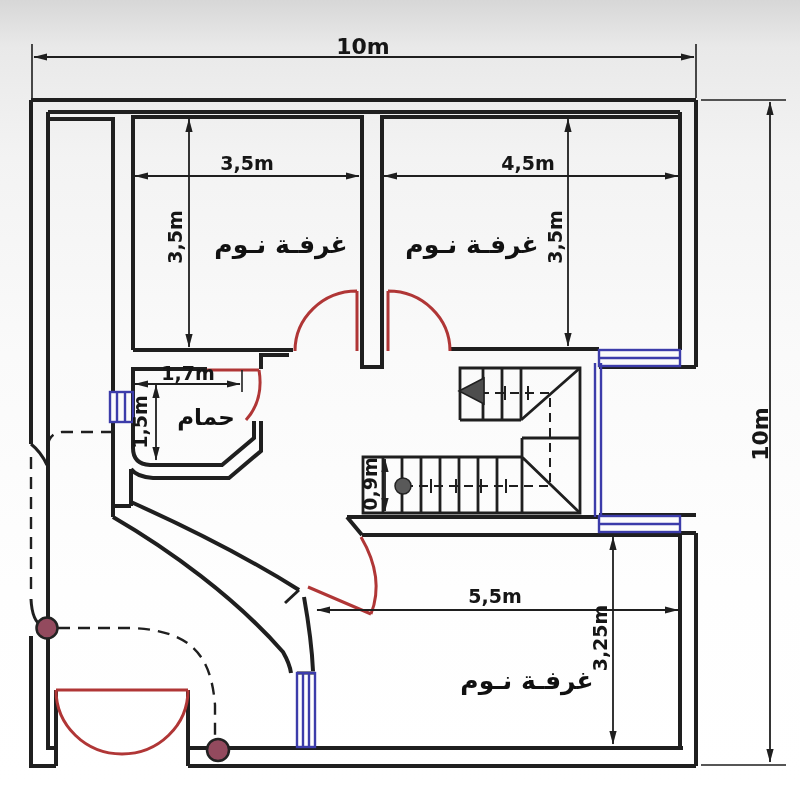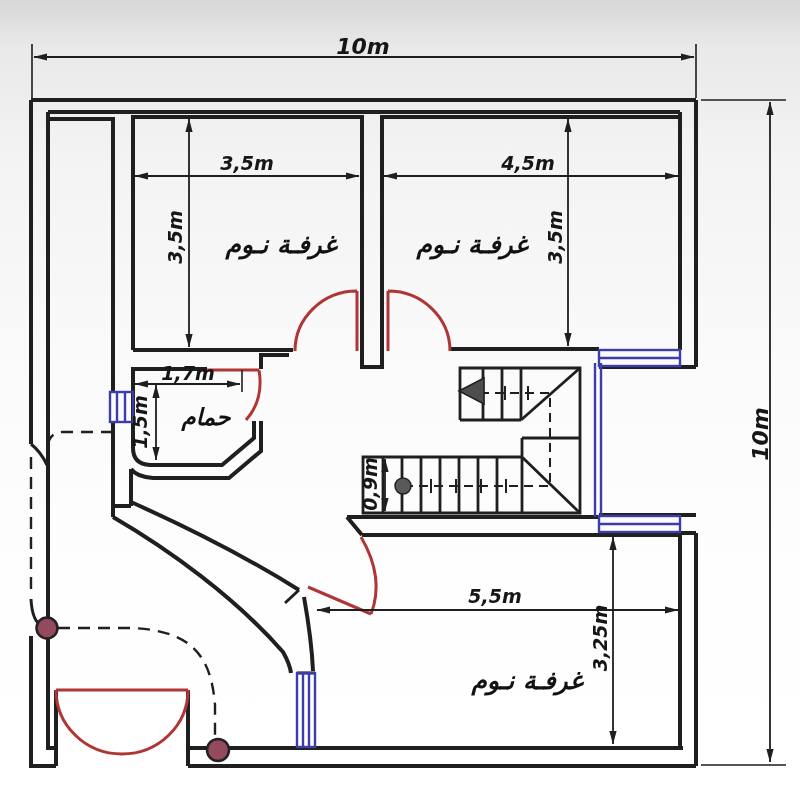--- a/index.html
+++ b/index.html
@@ -3,21 +3,20 @@
 <meta charset="utf-8">
 <style>
   html,body{margin:0;padding:0;background:#cfcfcf;}
   .canvas{
     position:relative;
     width:800px;height:785px;
     margin:0 auto;
     background:linear-gradient(180deg,#d7d7d7 0%,#e9e9e9 6%,#f3f3f3 20%,#fafafa 45%,#fefefe 75%,#ffffff 100%);
     overflow:hidden;
     font-family:"DejaVu Sans",sans-serif;
-    font-style:italic;
   }
   svg{position:absolute;left:0;top:0;}
   .wall{stroke:#1f1f1f;fill:none;stroke-width:4;stroke-linejoin:miter;}
   .wall-thin{stroke:#1f1f1f;fill:none;stroke-width:3;}
   .stair{stroke:#1f1f1f;fill:none;stroke-width:2.8;}
   .dashedline{stroke:#1f1f1f;fill:none;stroke-width:2.4;stroke-dasharray:12 8;}
   .walkline{stroke:#1f1f1f;fill:none;stroke-width:2;stroke-dasharray:9 6;}
   .tick{stroke:#1f1f1f;stroke-width:2;}
   .door{stroke:#b03636;fill:none;stroke-width:3;}
   .window{stroke:#3c3caa;fill:none;stroke-width:2.4;}

